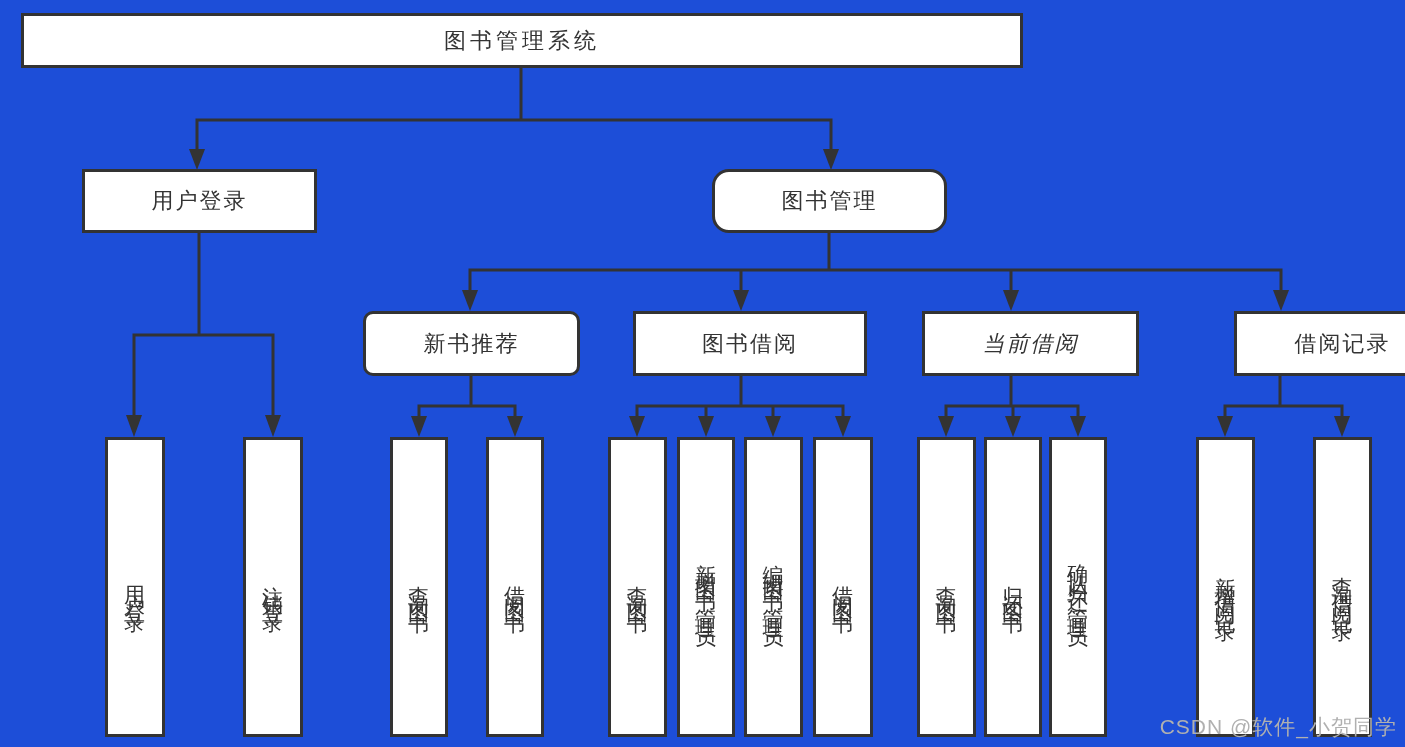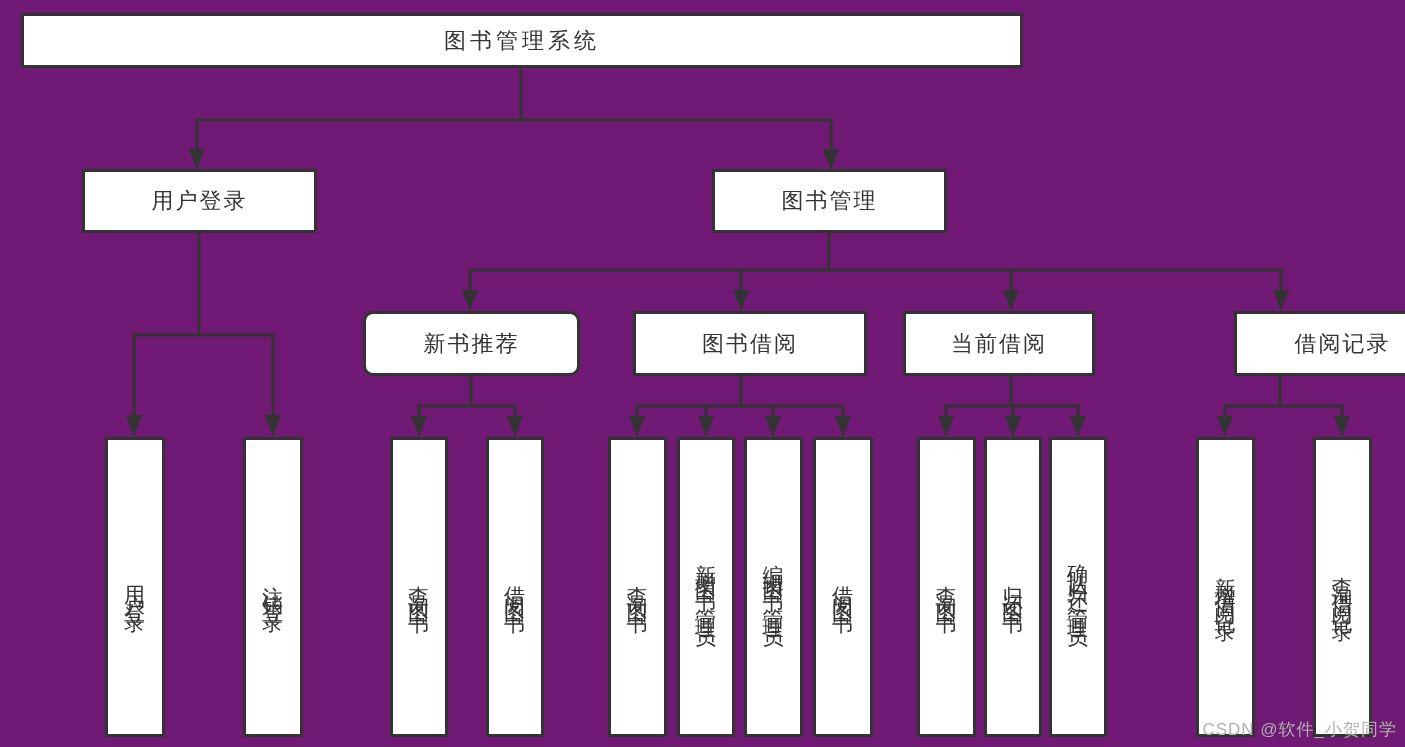--- a/index.html
+++ b/index.html
@@ -1,20 +1,20 @@
 <!DOCTYPE html>
 <html><head>
 <meta charset="utf-8">
 <style>
   html, body { margin: 0; padding: 0; background: #ffffff; }
   #canvas {
     position: relative;
     width: 1405px;
     height: 747px;
-    background: #701a75;
+    background: #1d4ed8;
     overflow: hidden;
     font-family: "Liberation Sans", "DejaVu Sans", sans-serif;
     color: #333333;
   }
   svg.wires { position: absolute; left: 0; top: 0; z-index: 1; }
   .node {
     position: absolute;
     box-sizing: border-box;
     background: #ffffff;
     border: 3px solid #333333;
@@ -44,21 +44,21 @@
     text-orientation: mixed;
     font-size: 21px;
     letter-spacing: 9px;
     line-height: 1;
     white-space: nowrap;
   }
   .watermark {
     position: absolute;
     right: 8px;
     bottom: 6px;
-    font-size: 17px;
+    font-size: 21px;
     letter-spacing: 1px;
     color: #b0b0b0;
     z-index: 3;
     white-space: nowrap;
   }
 </style>
 </head>
 <body>
 
 <div id="canvas">
@@ -99,25 +99,25 @@
       <polygon points="1005,416 1021,416 1013,437"></polygon>
       <polygon points="1070,416 1086,416 1078,437"></polygon>
       <polygon points="1217,416 1233,416 1225,437"></polygon>
       <polygon points="1334,416 1350,416 1342,437"></polygon>
     </g>
   </svg>
 
   <div class="node root" style="left:21px; top:13px; width:1002px; height:55px;">图书管理系统</div>
 
   <div class="node" style="left:82px; top:169px; width:235px; height:64px;">用户登录</div>
-  <div class="node" style="left:712px; top:169px; width:235px; height:64px;">图书管理</div>
+  <div class="node" style="left:712px; top:169px; width:235px; height:64px;border-radius:17px;">图书管理</div>
 
   <div class="node" style="left:363px; top:311px; width:217px; height:65px;border-radius:10px;">新书推荐</div>
   <div class="node" style="left:633px; top:311px; width:234px; height:65px;">图书借阅</div>
-  <div class="node" style="left:903px; top:311px; width:192px; height:65px;">当前借阅</div>
+  <div class="node" style="left:922px; top:311px; width:217px; height:65px;font-style:italic;">当前借阅</div>
   <div class="node" style="left:1234px; top:311px; width:217px; height:65px;">借阅记录</div>
 
   <div class="vnode" style="left:105px; width:60px;">
     <span class="vlabel">用户登录</span>
   </div>
   <div class="vnode" style="left:243px; width:60px;">
     <span class="vlabel">注销登录</span>
   </div>
 
   <div class="vnode" style="left:390px; width:58px;">

